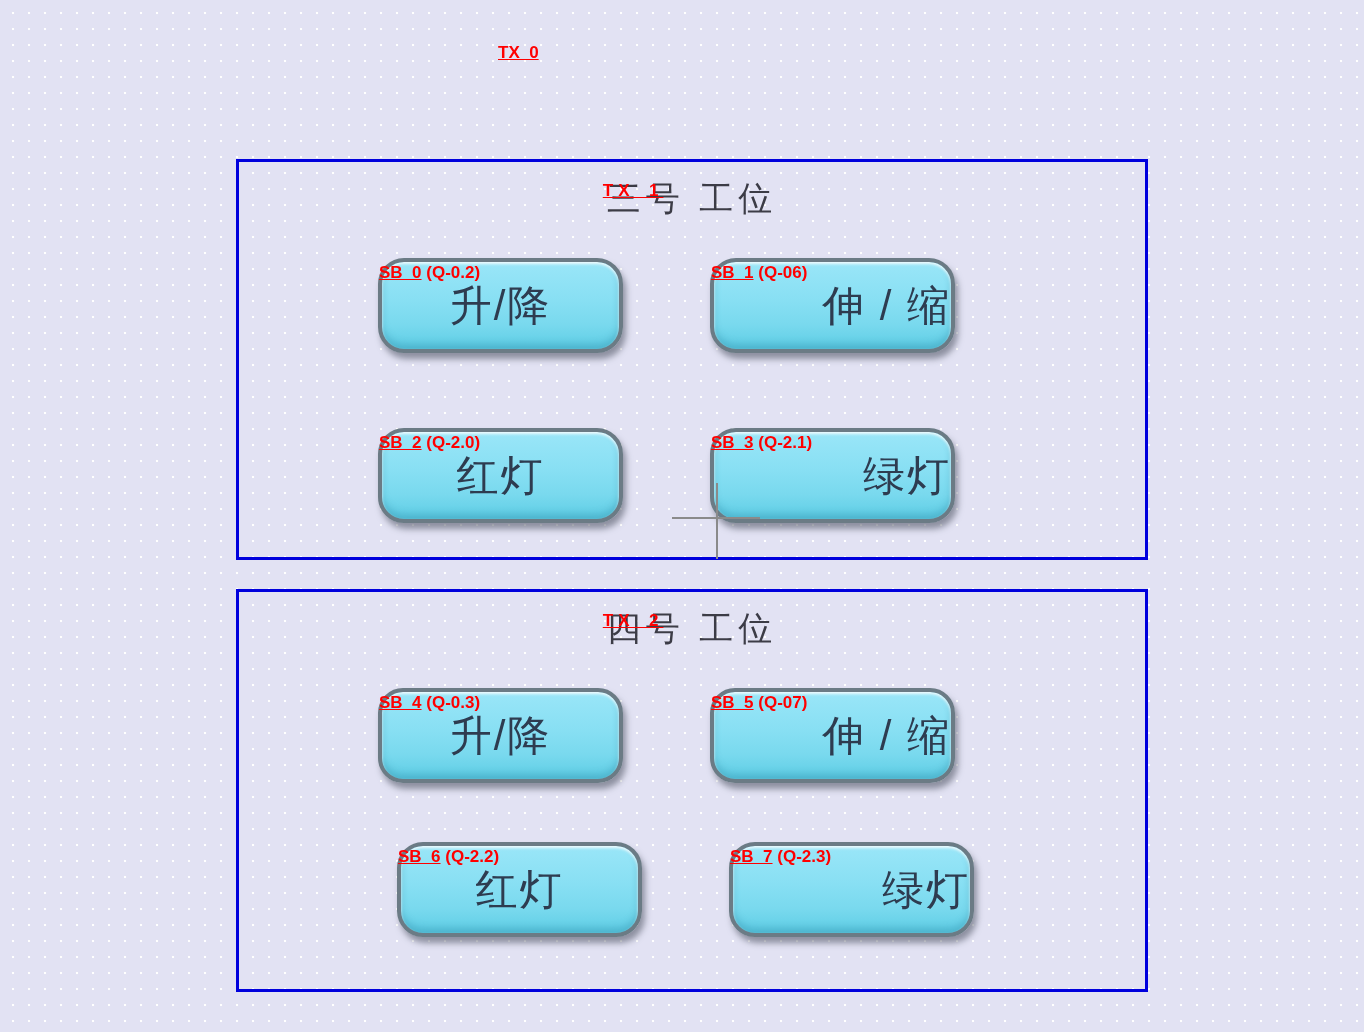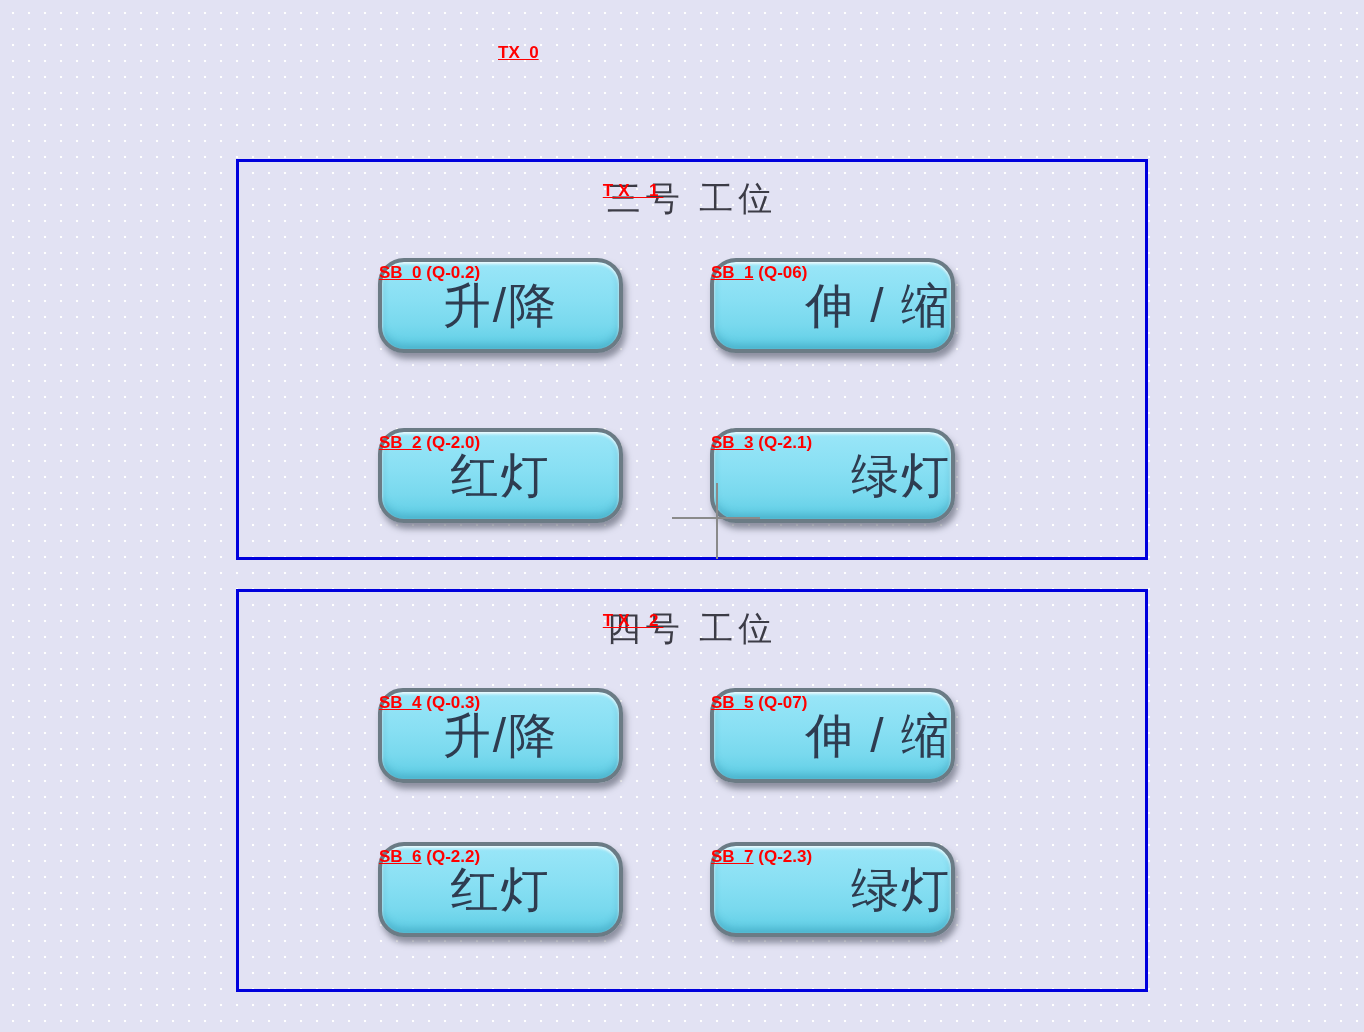--- a/index.html
+++ b/index.html
@@ -79,32 +79,32 @@
       3px 6px 6px rgba(95, 100, 115, 0.65),
       inset 0 2px 3px rgba(255, 255, 255, 0.85),
       inset 0 -5px 7px rgba(55, 150, 178, 0.45);
     display: flex;
     align-items: center;
     justify-content: center;
     cursor: pointer;
     padding: 0;
   }
   .hmi-button .btn-label {
-    font-size: 48px;
+    font-size: 42px;
     letter-spacing: 2px;
     color: #2e3c50;
     white-space: nowrap;
   }
   .hmi-button .tag { left: -3px; top: 2px; }
   .col-1 { left: 378px; }
   .col-2 { left: 710px; justify-content: flex-end; }
   .p1-row-1 { top: 258px; }
   .p1-row-2 { top: 411px; margin-top: 17px; }
   .p2-row-1 { top: 688px; border-radius: 25px; }
-  .p2-row-2 { top: 842px; }
+  .p2-row-2 { top: 842px; margin-left: 19px; }
   .crosshair-h, .crosshair-v {
     position: absolute;
     background: #8a8a8a;
     z-index: 10;
   }
   .crosshair-h { left: 672px; top: 517px; width: 88px; height: 2px; }
   .crosshair-v { left: 716px; top: 483px; width: 2px; height: 76px; }
 </style>
 </head>
 <body>

